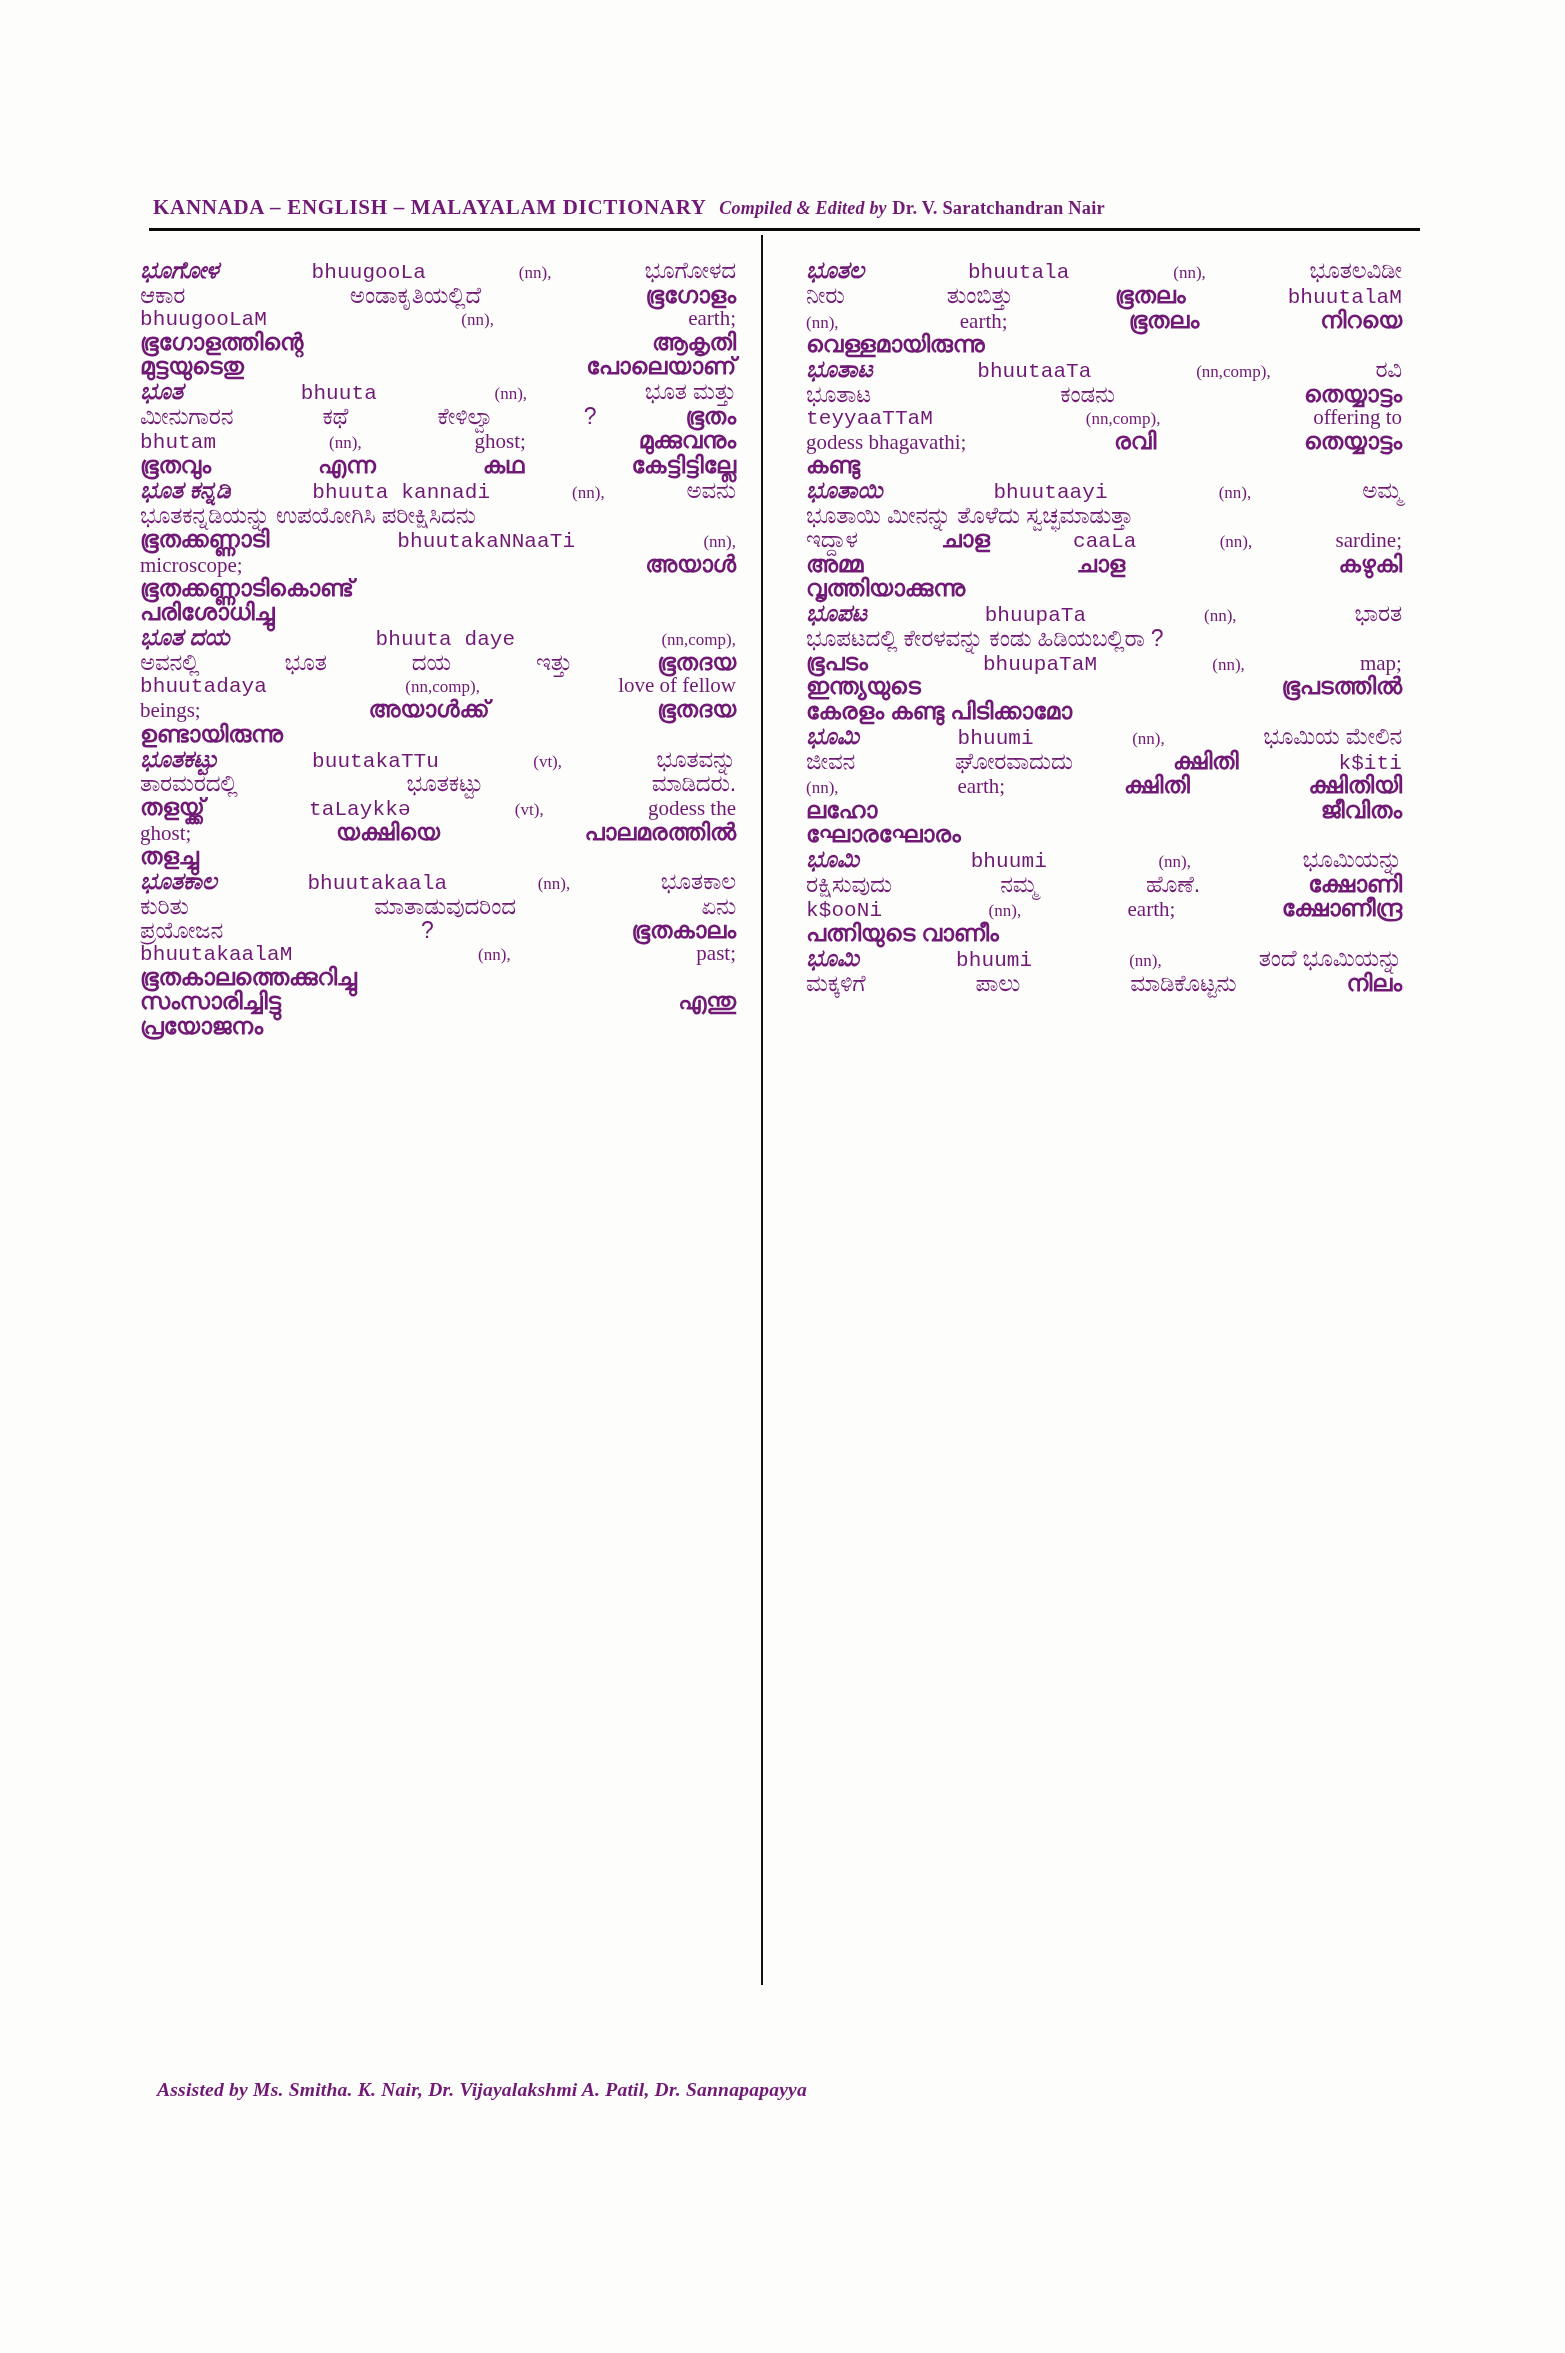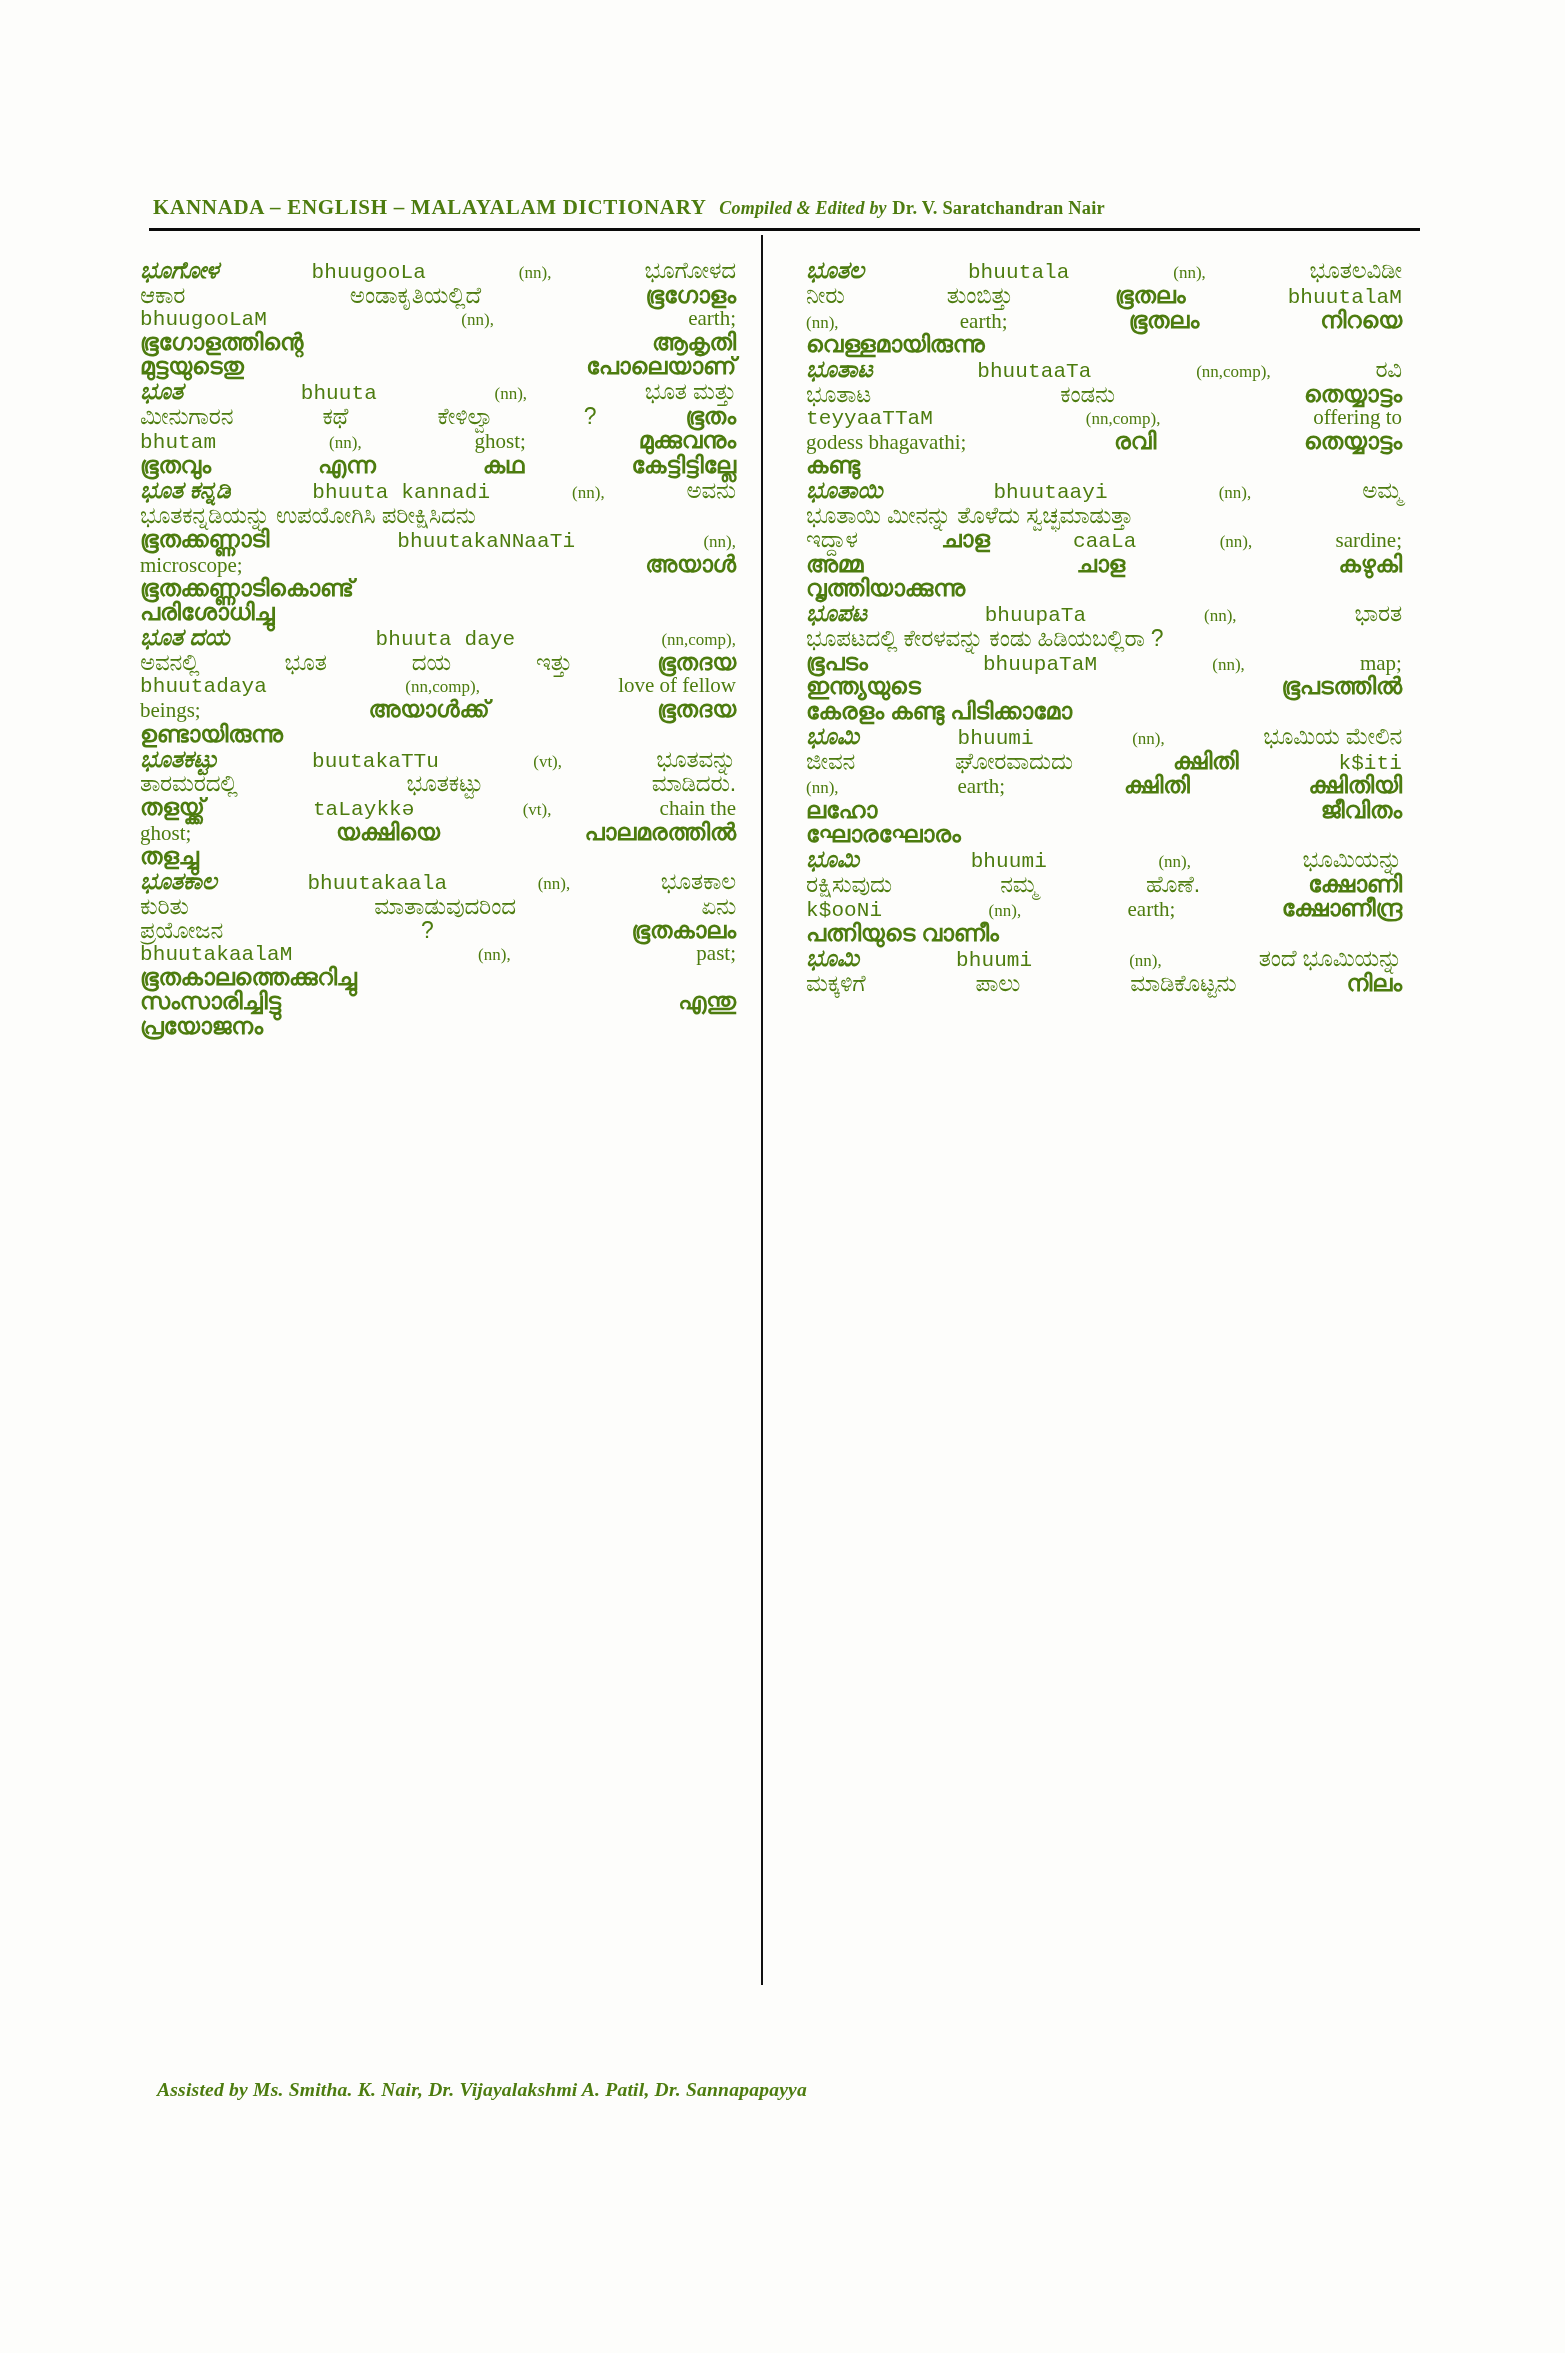--- a/index.html
+++ b/index.html
@@ -6,21 +6,21 @@
     margin: 0;
     padding: 0;
     background: #ffffff;
   }
   .page {
     position: relative;
     width: 1565px;
     height: 2354px;
     background: #fdfdfb;
     font-family: "Liberation Serif", "DejaVu Serif", serif;
-    color: #4d7c0f;
+    color: #701a75;
     overflow: hidden;
   }
 
   
   .runhead {
     position: absolute;
     left: 153px;
     top: 195px;
     width: 1263px;
     white-space: nowrap;
@@ -270,21 +270,21 @@
         </div>
         <div class="line just">
           <span class="kn">ತಾರಮರದಲ್ಲಿ</span>
           <span class="kn">ಭೂತಕಟ್ಟು</span>
           <span class="kn">ಮಾಡಿದರು.</span>
         </div>
         <div class="line just">
           <span class="ml">തളയ്ക്ക്</span>
           <span class="rom">taLaykkə</span>
           <span class="pos">(vt),</span>
-          <span class="en">chain the</span>
+          <span class="en">godess the</span>
         </div>
         <div class="line just">
           <span class="en">ghost;</span>
           <span class="ml">യക്ഷിയെ</span>
           <span class="ml">പാലമരത്തിൽ</span>
         </div>
         <div class="line start">
           <span class="ml">തളച്ചു</span>
         </div>
       </div>

